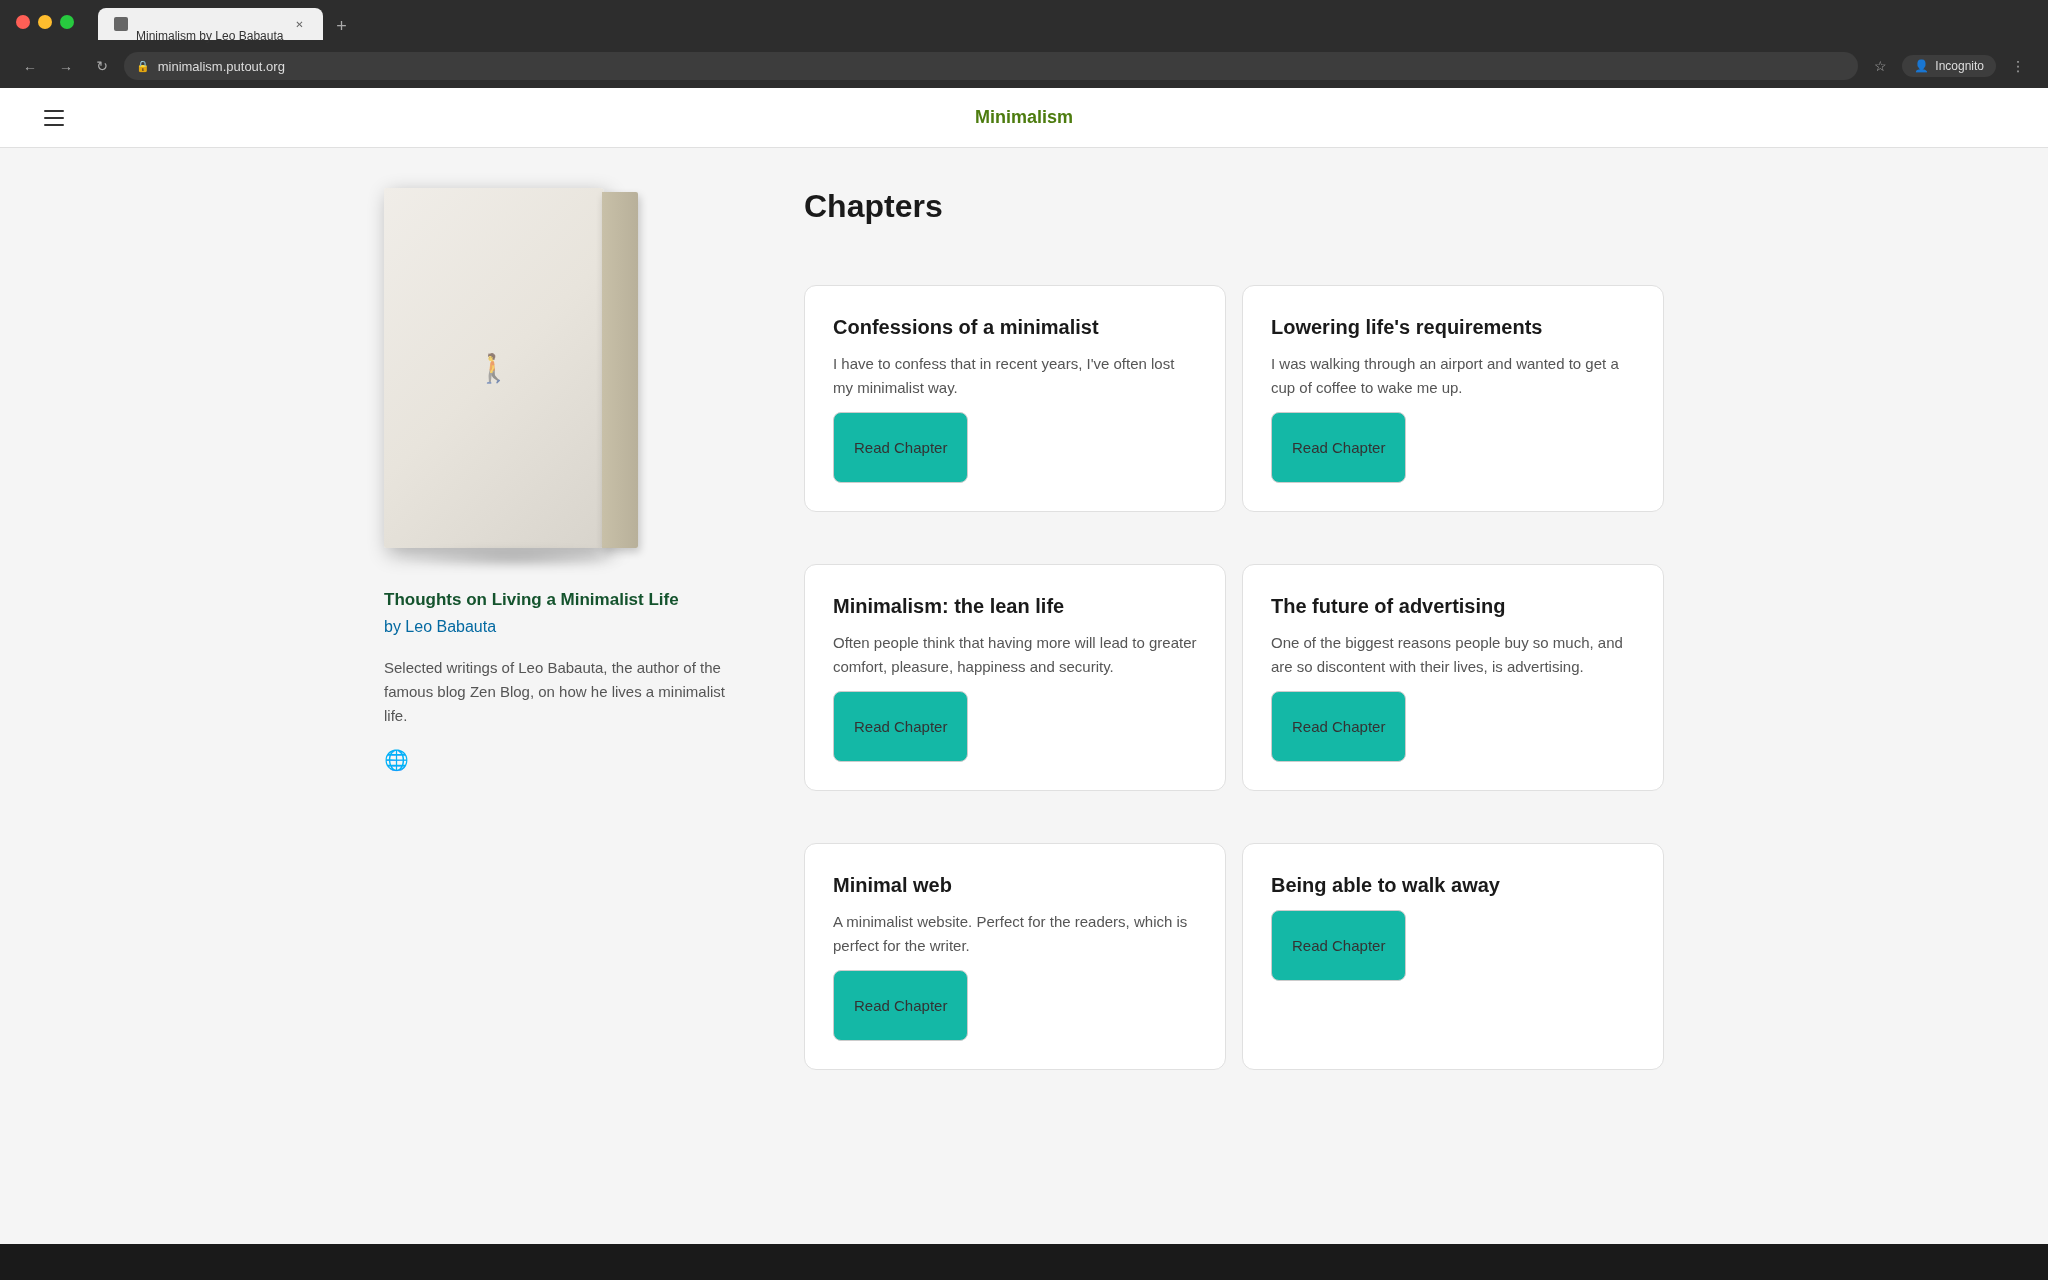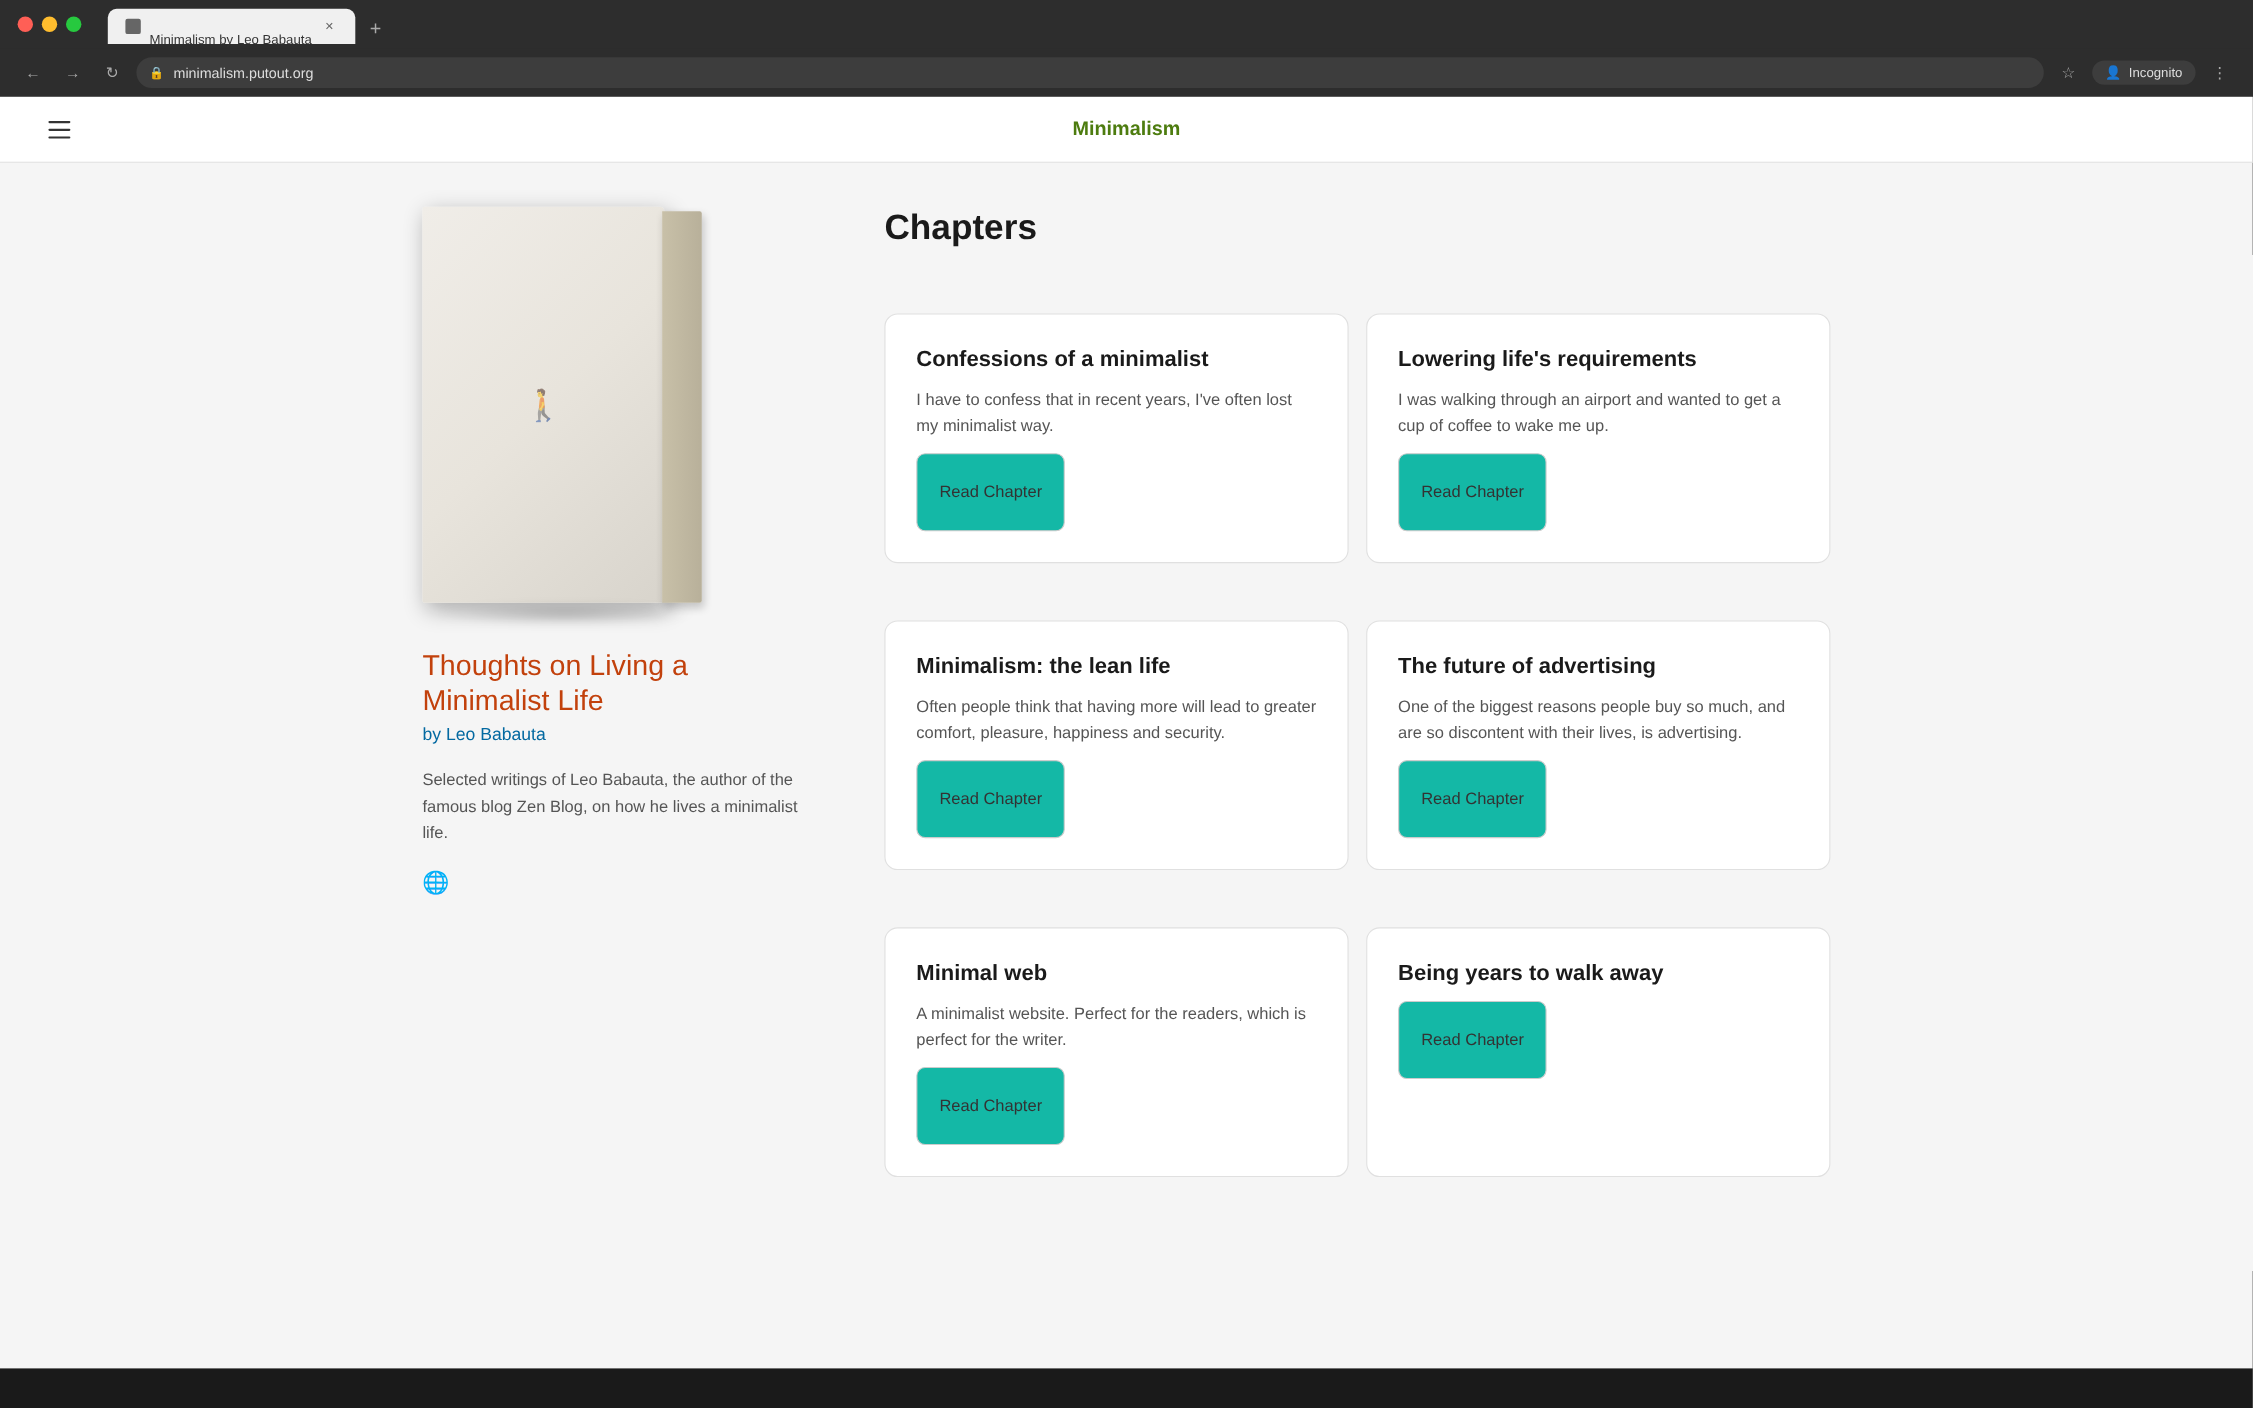--- a/index.html
+++ b/index.html
@@ -286,23 +286,23 @@
       position: absolute;
       bottom: -10px;
       left: 10px;
       width: 240px;
       height: 20px;
       background: radial-gradient(ellipse, rgba(0,0,0,0.2) 0%, transparent 70%);
       filter: blur(4px);
     }
 
     .book-info-title {
-      font-size: 26px;
-      font-weight: 400;
-      color: #c2410c;
+      font-size: 17px;
+      font-weight: 700;
+      color: #14532d;
       line-height: 1.2;
       margin-bottom: 8px;
     }
 
     .book-author {
       font-size: 16px;
       color: #0369a1;
       margin-bottom: 20px;
     }
 
@@ -478,21 +478,21 @@
           <button class="read-chapter-btn">Read Chapter</button>
         </div>
 
         <div class="chapter-card">
           <h3 class="chapter-title">Minimal web</h3>
           <p class="chapter-excerpt">A minimalist website. Perfect for the readers, which is perfect for the writer.</p>
           <button class="read-chapter-btn">Read Chapter</button>
         </div>
 
         <div class="chapter-card">
-          <h3 class="chapter-title">Being years to walk away</h3>
+          <h3 class="chapter-title">Being able to walk away</h3>
           <button class="read-chapter-btn">Read Chapter</button>
         </div>
 
       </div>
     </div>
 
   </div>
 </div>
 
 </body></html>

